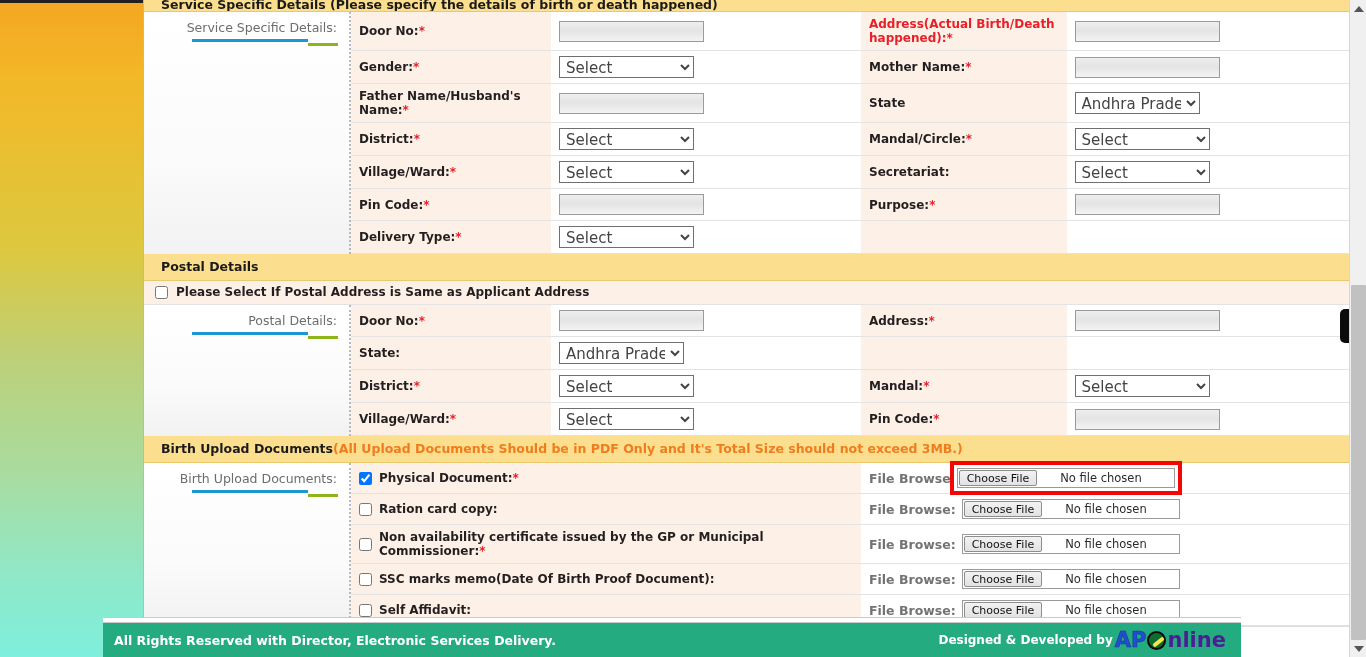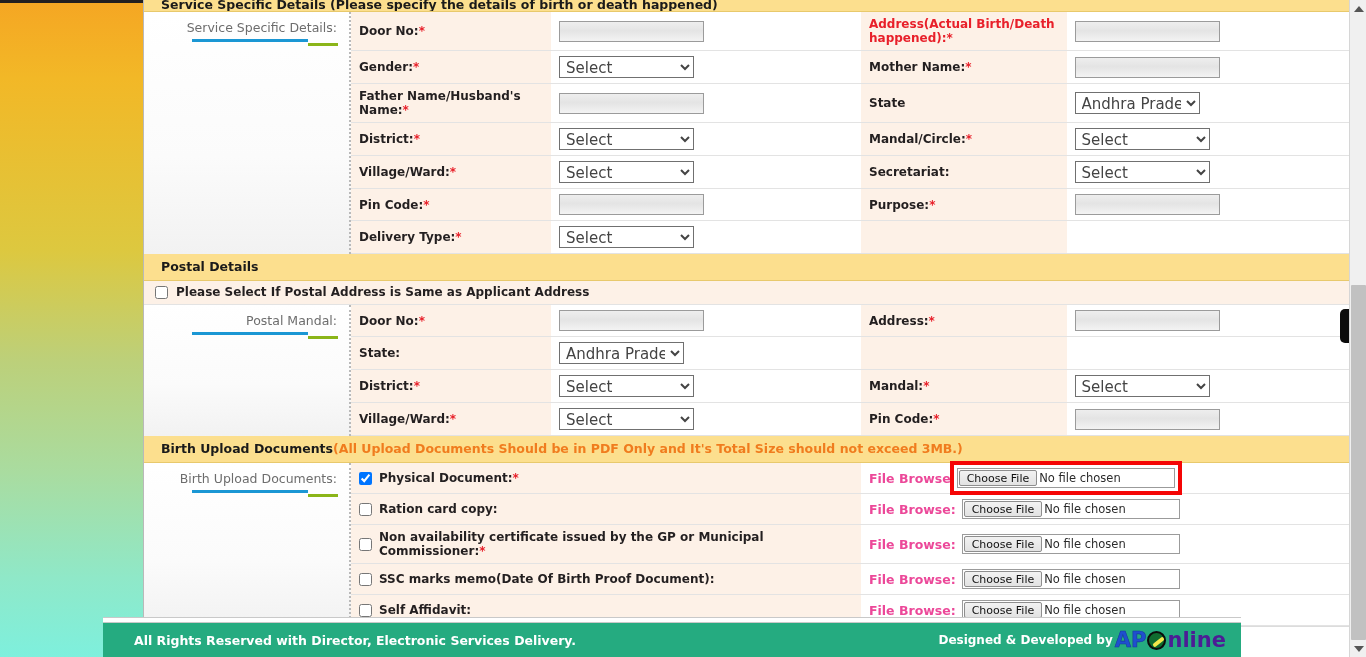--- a/index.html
+++ b/index.html
@@ -115,37 +115,37 @@
   }
   .sameaddr label { font-weight:bold; font-size:12px; color:#231f20; }
 
   .file-ctl { display:inline-flex; align-items:stretch; border:1px solid #9b9b9b; background:#fff; height:20px; width:218px; }
   .file-btn {
     font-family:"DejaVu Sans", sans-serif; font-size:11px; color:#111;
     background:linear-gradient(to bottom,#f2f2f2,#e2e2e2);
     border:1px solid #8e8e8e; border-radius:2px;
     margin:1px; padding:0 7px; display:flex; align-items:center; white-space:nowrap;
   }
-  .file-name { display:flex; align-items:center; padding-left:1px; font-size:11.5px; color:#2b2b2b; }
-
-  .fb-label { font-weight:bold; font-size:12.5px; color:#ec4899; white-space:nowrap; margin-right:6px; }
+  .file-name { display:flex; align-items:center; padding-left:22px; font-size:11.5px; color:#2b2b2b; }
+
+  .fb-label { font-weight:bold; font-size:12.5px; color:#737373; white-space:nowrap; margin-right:6px; }
   .fb-wrap { display:flex; align-items:center; }
   .highlight-box { outline:4px solid #f50505; outline-offset:3px; }
 
   .pay-area { background:#ffffff; border-top:1px solid #dcdcdc; padding:7px 0 8px; text-align:center; }
   .pay-btn {
     background:linear-gradient(to bottom,#ef7b20 0%,#e2681a 100%);
     color:#fff; font-weight:bold; font-size:12.5px;
     border:1px solid #b6561a; padding:4px 13px 5px; cursor:pointer;
     font-family:"DejaVu Sans", sans-serif;
   }
 
   #footer {
     position:absolute; left:103px; top:623px; width:1138px; height:34px;
-    background:#25ab80; display:flex; align-items:center; z-index:12;padding-left:20px;
+    background:#25ab80; display:flex; align-items:center; z-index:12;
   }
   #footer .left { color:#fff; font-weight:bold; font-size:12.5px; margin-left:11px; }
   #footer .right { margin-left:auto; display:flex; align-items:center; margin-right:15px; }
   #footer .right .dev { color:#fff; font-weight:bold; font-size:12px; margin-right:2px; }
   .logo { display:flex; align-items:center; font-weight:bold; font-size:21px; line-height:21px; }
   .logo .ap { color:#1f4fcf; -webkit-text-stroke:0.6px #173a9b; }
   .logo .nline { color:#4c1d95; }
   .logo .o {
     width:19px; height:19px; border-radius:50%;
     background:#0f6b2f; border:2px solid #0b0b0b;
@@ -236,21 +236,21 @@
     <span>Postal Details</span>
   </div>
 
   <div class="sameaddr">
     <input type="checkbox" id="sameaddr-cb" style="">
     <label for="sameaddr-cb">Please Select If Postal Address is Same as Applicant Address</label>
   </div>
 
   <div class="block">
     <div class="legend-col">
-      <div class="legend-label">Postal Mandal:</div>
+      <div class="legend-label">Postal Details:</div>
       <div class="legend-underline">
         <span class="blue"></span>
         <span class="green"></span>
       </div>
     </div>
     <div style="flex:1">
       <table class="grid">
         <colgroup>
             <col style="width:182px">
             <col style="width:282px">

